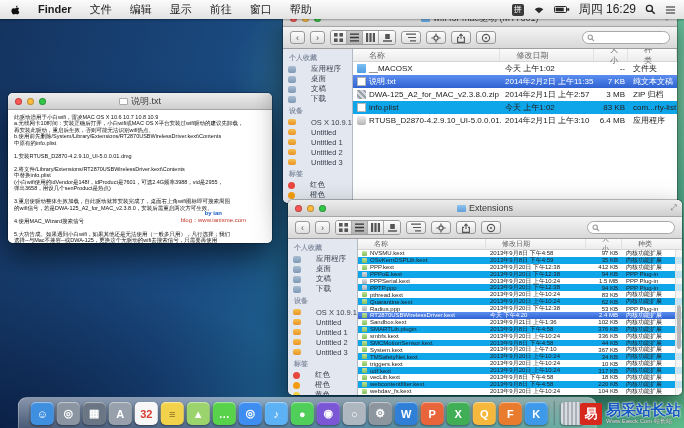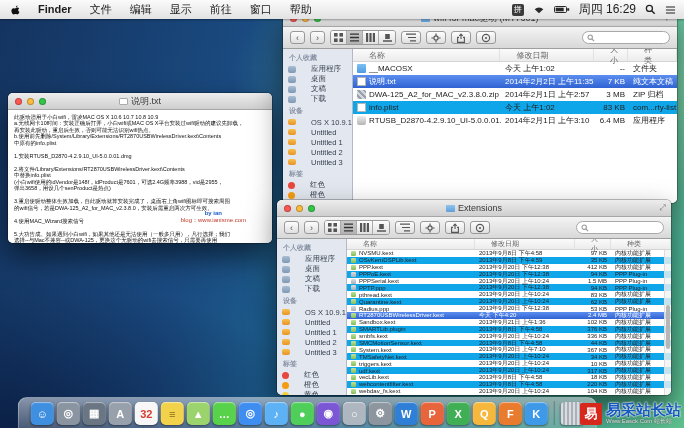--- a/index.html
+++ b/index.html
@@ -387,21 +387,21 @@
               </span>
             <span class="cell c-date">2014年2月1日 上午3:10</span>
             <span class="cell c-size">6.4 MB</span>
             <span class="cell c-kind">应用程序</span>
           </div>
         </div>
       </div>
     </div>
   </div>
 
-  <div class="window w2" style="left:277px;top:200px;width:394px;height:195px;">
+  <div class="window w2" style="left:288px;top:200px;width:394px;height:195px;">
     <div class="titlebar">
       <div class="lights">
         <span class="light l-red"></span>
         <span class="light l-yel"></span>
         <span class="light l-grn"></span>
       </div>
       <div class="title">
           <span class="proxy"></span>
           <span>Extensions</span>
         </div>

